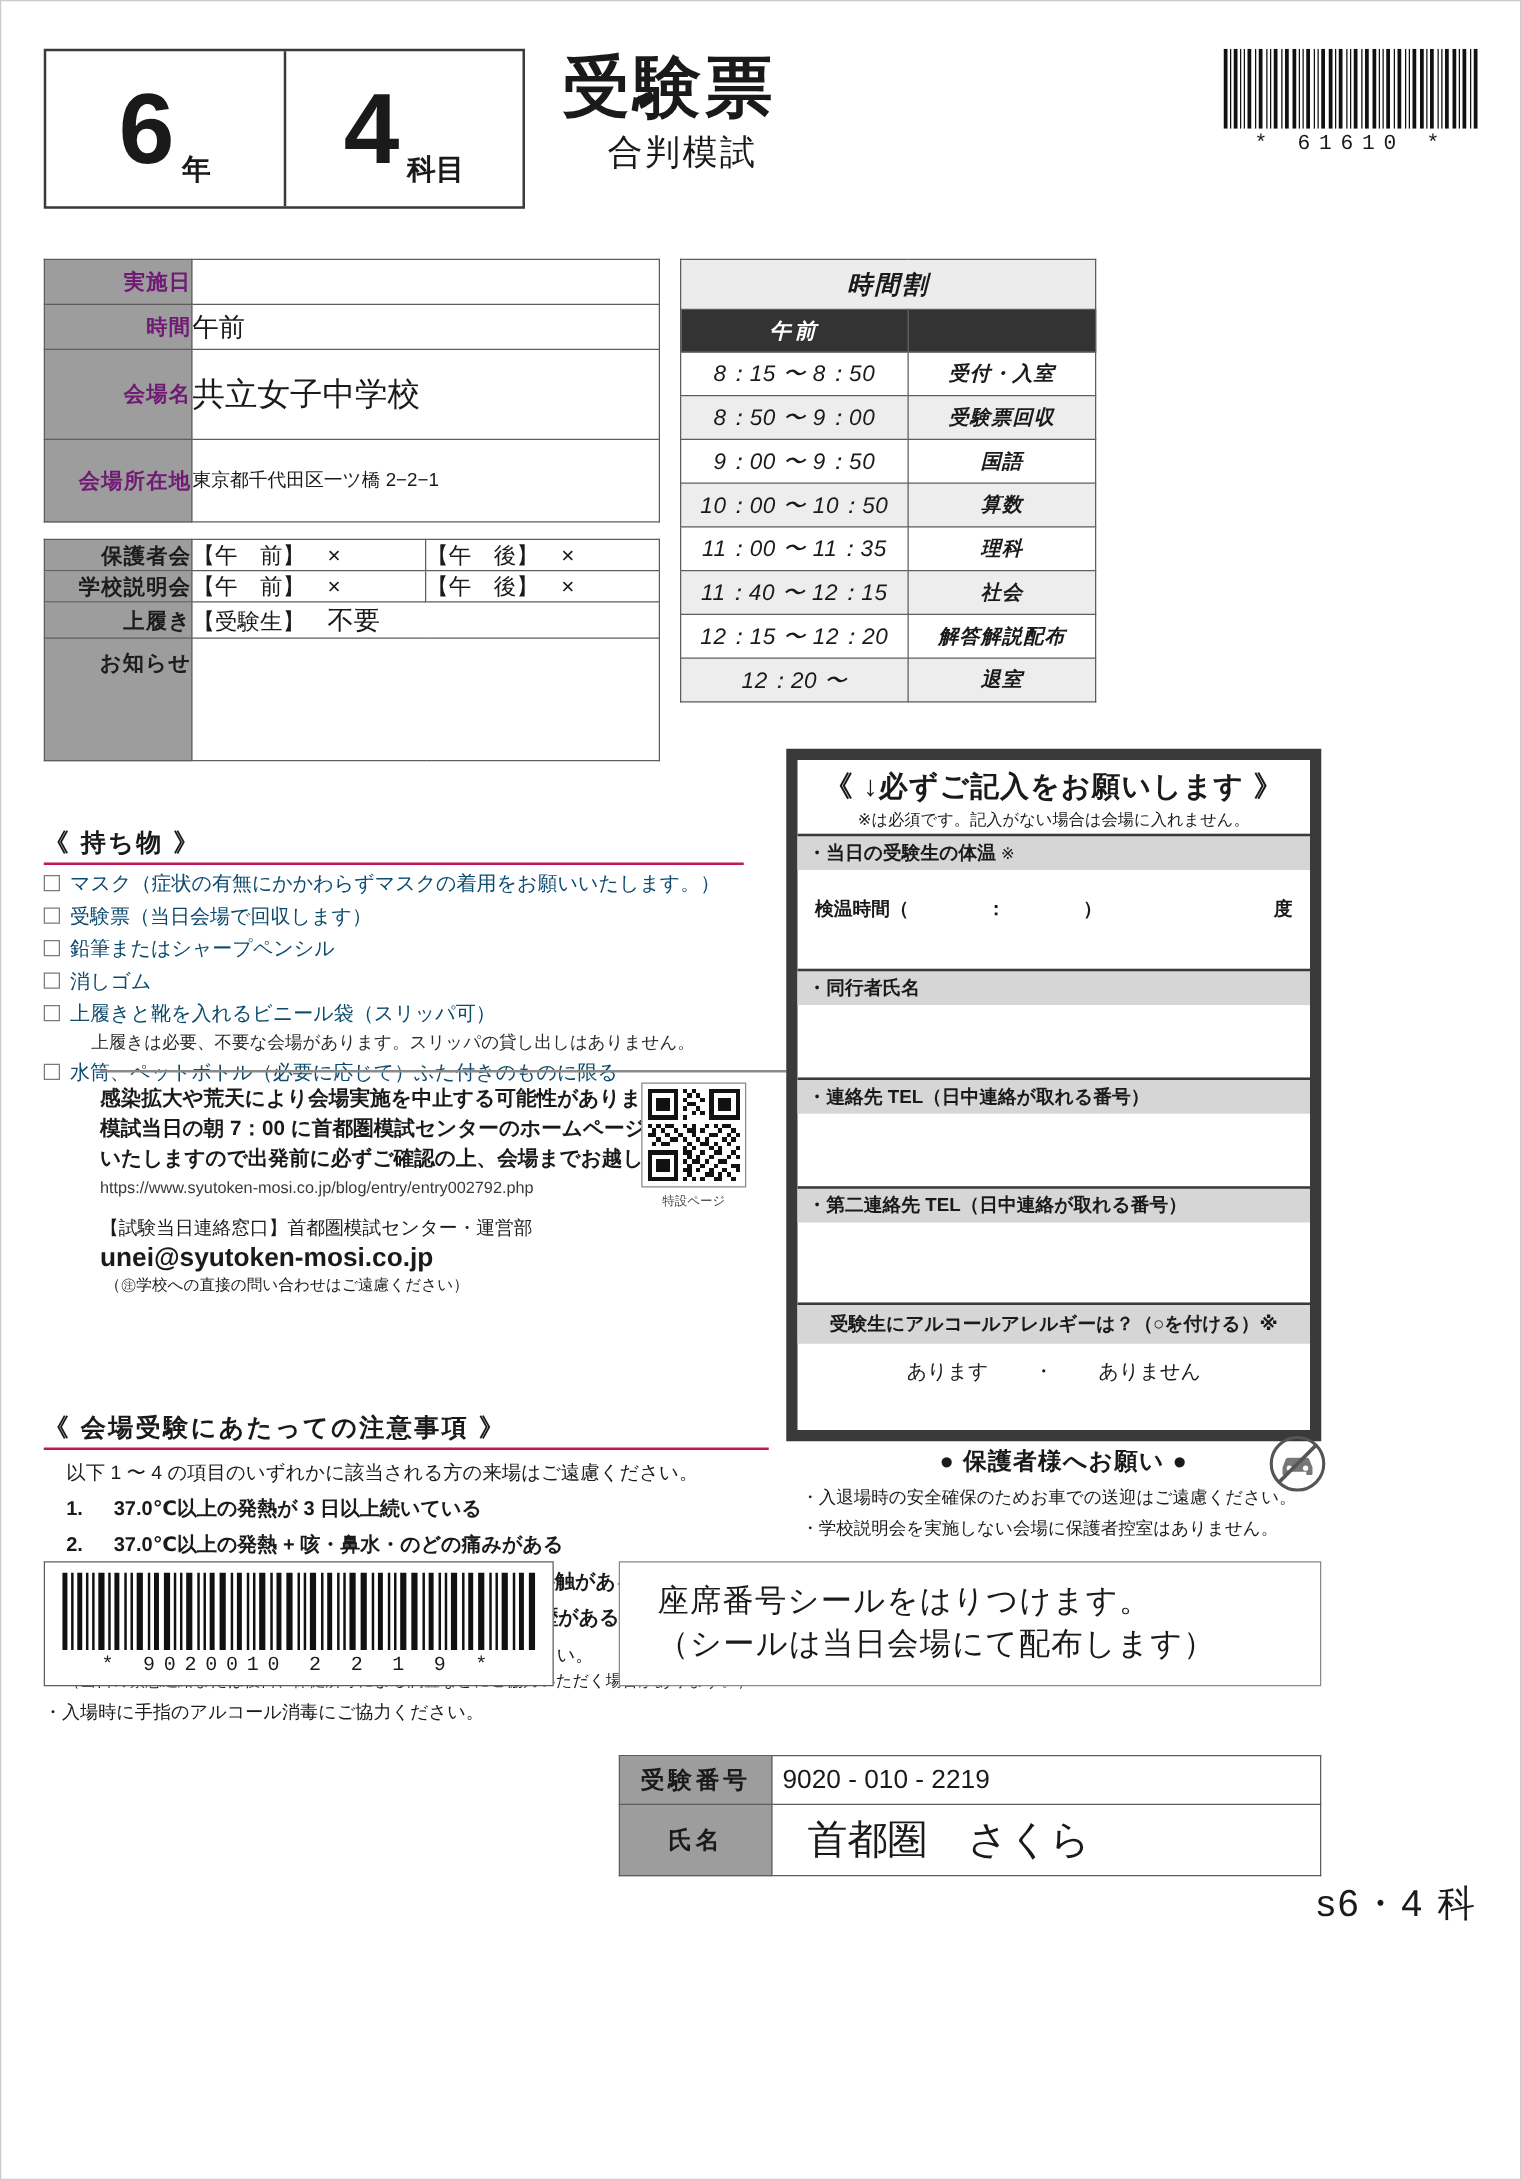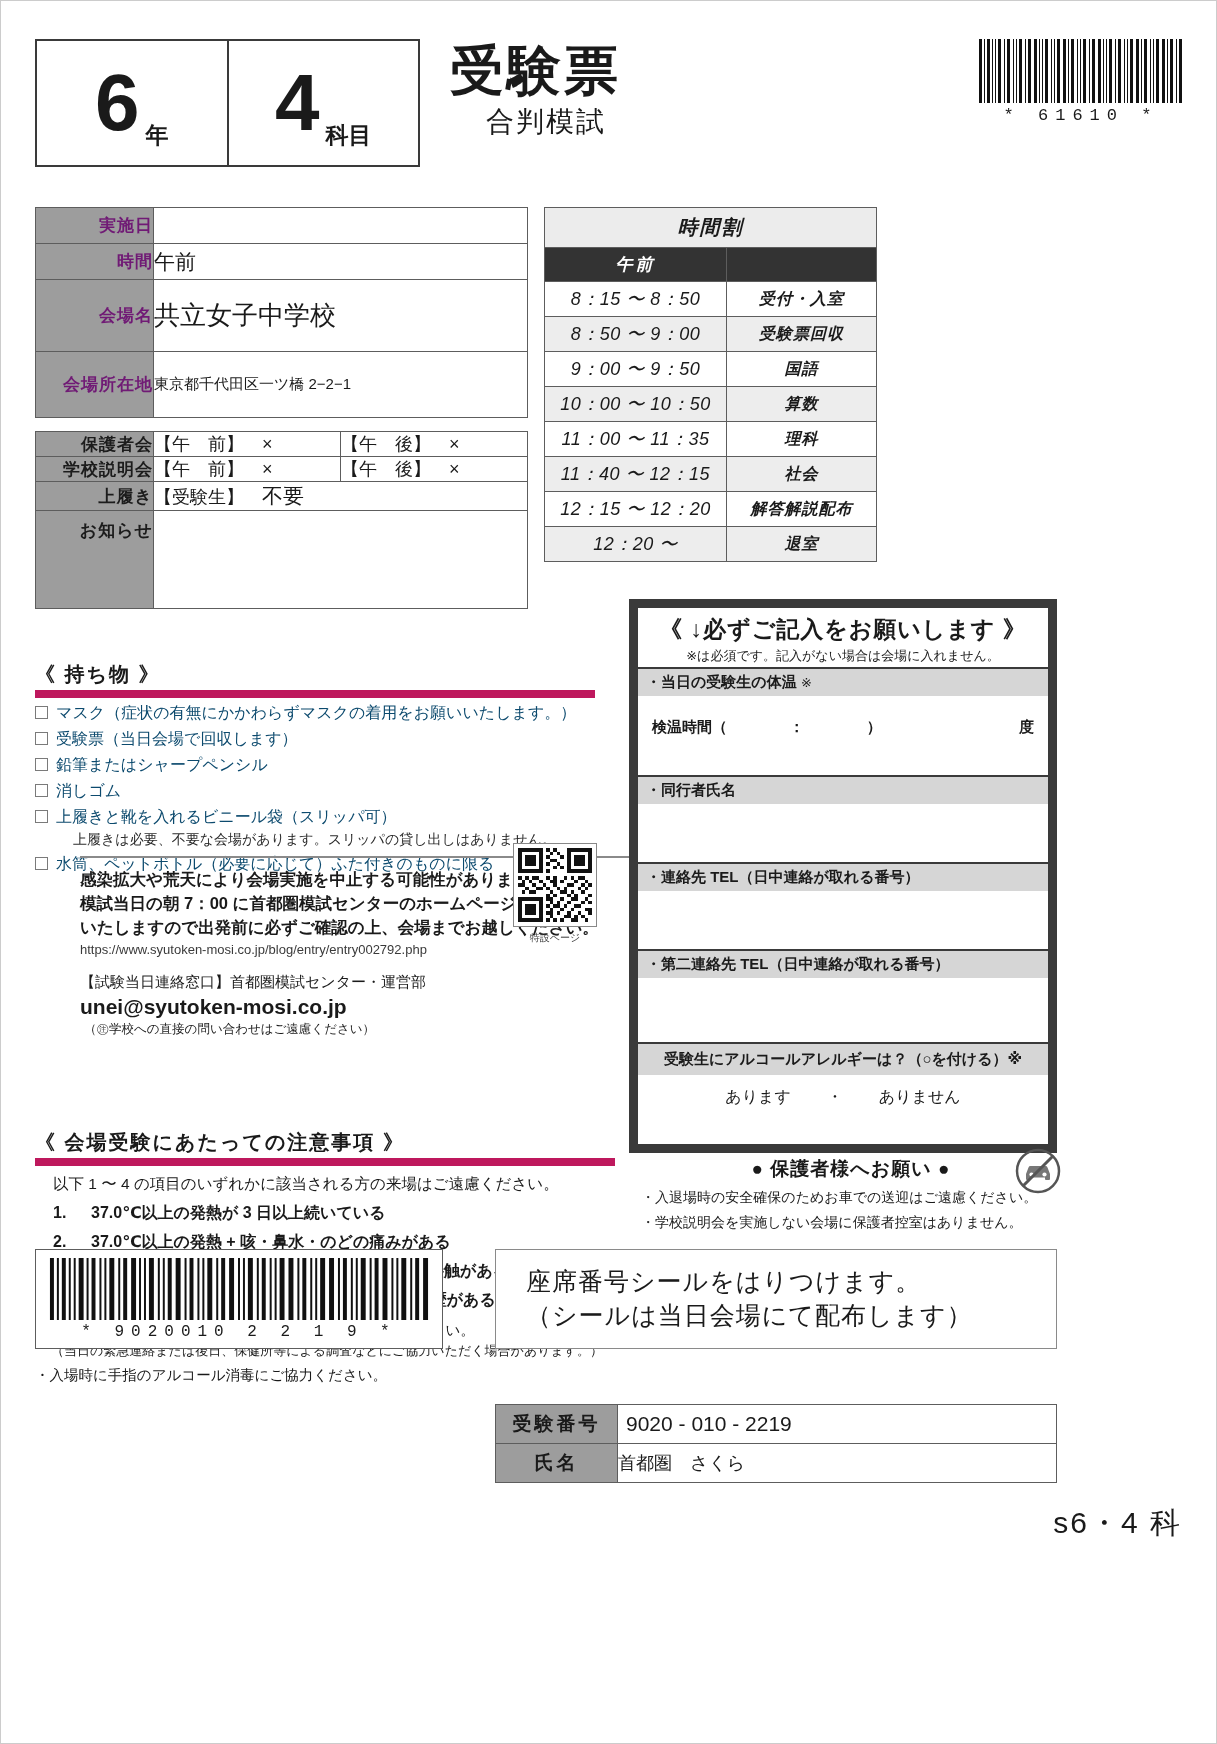--- a/index.html
+++ b/index.html
@@ -80,36 +80,36 @@
   .tt-title { background: #ececec; font-size: 20px; font-weight: bold; padding: 6px 0; text-align: center; letter-spacing: 2px; }
   .tt-sub { background: #333333; color: #ffffff; font-size: 17px; font-weight: bold; padding: 5px 0; text-align: center; letter-spacing: 3px; }
   .tt-time { font-size: 18px; text-align: center; padding: 5px 8px; width: 182px;
              font-family: "Liberation Sans", sans-serif; letter-spacing: 0.5px; }
   .tt-name { font-size: 16px; font-weight: bold; text-align: center; padding: 5px 4px; letter-spacing: 1px; }
   .tt-row-alt .tt-time, .tt-row-alt .tt-name { background: #ededed; }
 
   
   .sec-head {
     font-size: 20px; font-weight: bold; letter-spacing: 2px;
-    border-bottom: 8px solid #be185d; padding-bottom: 2px;
+    border-bottom: 2px solid #be185d; padding-bottom: 2px;
   }
   .items { position: absolute; left: 34px; top: 660px; width: 560px; }
   .item-line { font-size: 16px; margin-top: 5px; color: #0c4a6e; }
   .chk { display: inline-block; width: 13px; height: 13px; border: 1px solid #7a7a7a; margin-right: 8px; vertical-align: -1px; }
   .item-note { font-size: 14px; margin-left: 38px; margin-top: 3px; color: #2b2b2b; }
 
   
   .warn { position: absolute; left: 34px; top: 855px; width: 560px; border-top: 2px solid #8a8a8a; padding-top: 10px; margin-left: 45px; }
   .warn-line { font-size: 16.5px; font-weight: bold; line-height: 1.45; }
   .warn-url { font-size: 13px; color: #3a3a3a; margin-top: 2px; }
   .contact-lbl { font-size: 15px; margin-top: 16px; }
   .contact-mail { font-size: 21px; font-weight: bold; display: inline-block; }
   .contact-note { font-size: 12.5px; display: inline-block; margin-left: 4px; }
 
-  .qr-wrap { position: absolute; left: 512px; top: 842px; width: 84px; text-align: center; }
+  .qr-wrap { position: absolute; left: 512px; top: 865px; width: 84px; text-align: center; }
   .qr-box { width: 84px; height: 84px; border: 1px solid #888; padding: 4px; background: #fff; }
   .qr-cap { font-size: 10px; margin-top: 4px; color: #444; }
 
   
   .cautions { position: absolute; left: 34px; top: 1128px; width: 580px; }
   .caut-intro { font-size: 15.5px; margin-top: 8px; margin-left: 18px; }
   .caut-item { font-size: 16px; font-weight: bold; margin-top: 8px; margin-left: 18px; }
   .caut-item .num { display: inline-block; width: 38px; }
   .caut-foot { font-size: 14.5px; margin-top: 10px; }
   .caut-foot2 { font-size: 13px; margin-left: 16px; margin-top: 2px; }
@@ -157,21 +157,21 @@
     display: flex; flex-direction: column; justify-content: center; padding-left: 30px;
   }
   .seat-line { font-size: 25px; letter-spacing: 1px; line-height: 1.35; }
 
   
   .examno { position: absolute; left: 494px; top: 1403px; width: 562px; }
   .examno table { width: 100%; border-collapse: collapse; }
   .examno td { border: 1px solid #5d5d5d; }
   .en-lbl { background: #9d9d9d; font-size: 19px; font-weight: bold; text-align: center; width: 122px; padding: 6px 0; letter-spacing: 3px; }
   .en-val { background: #fff; font-size: 21px; padding: 6px 8px; }
-  .en-val-name { font-size: 18px; padding: 6px 0; }
+  .en-val-name { font-size: 32px; padding: 6px 28px; }
   .footcode { position: absolute; right: 34px; top: 1502px; font-size: 30px; letter-spacing: 2px; }
 </style>
 </head>
 <body>
 
 <div class="page">
 
   <div class="header">
     <div class="grade-box">
       <div class="grade-cell">

